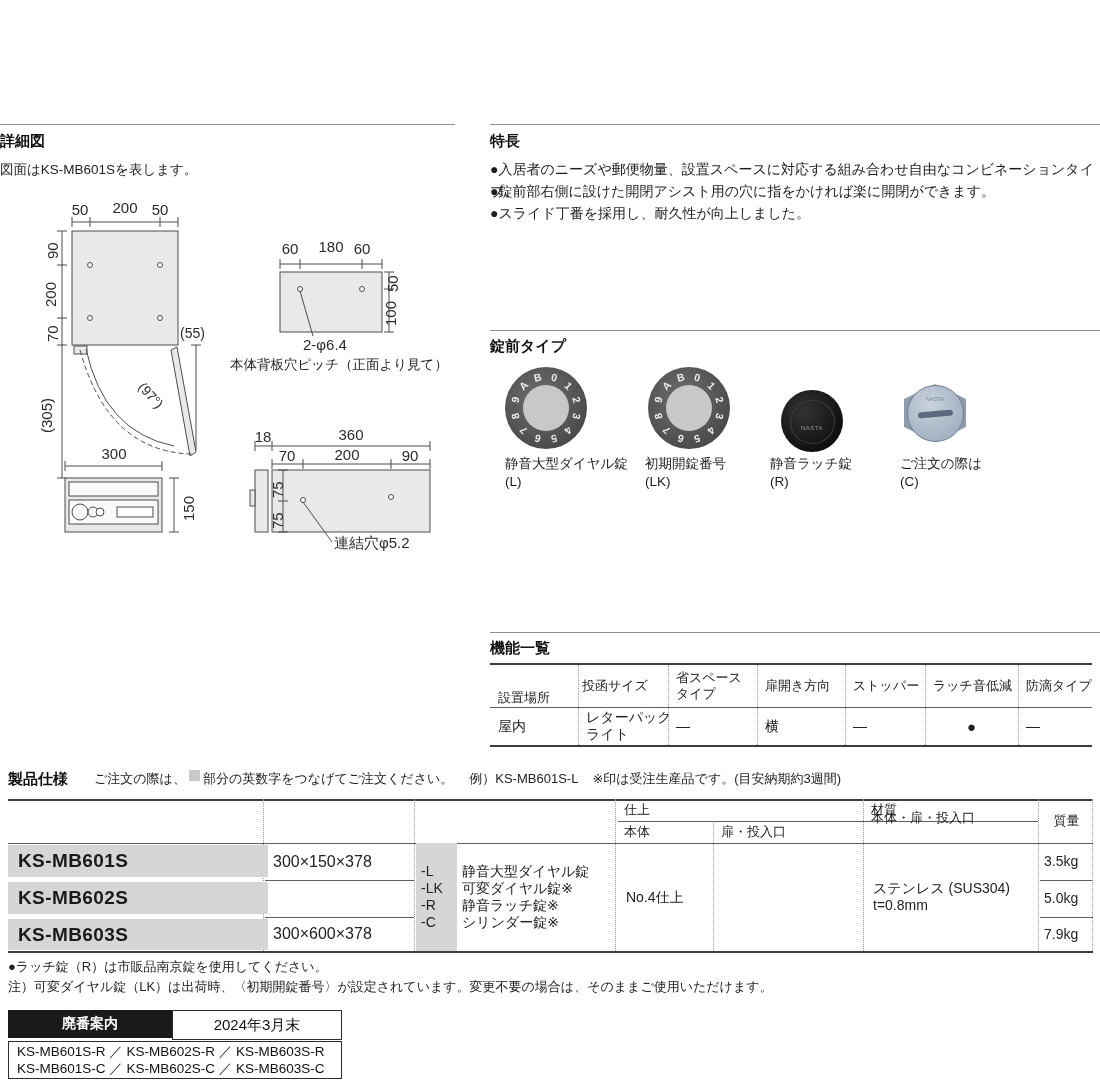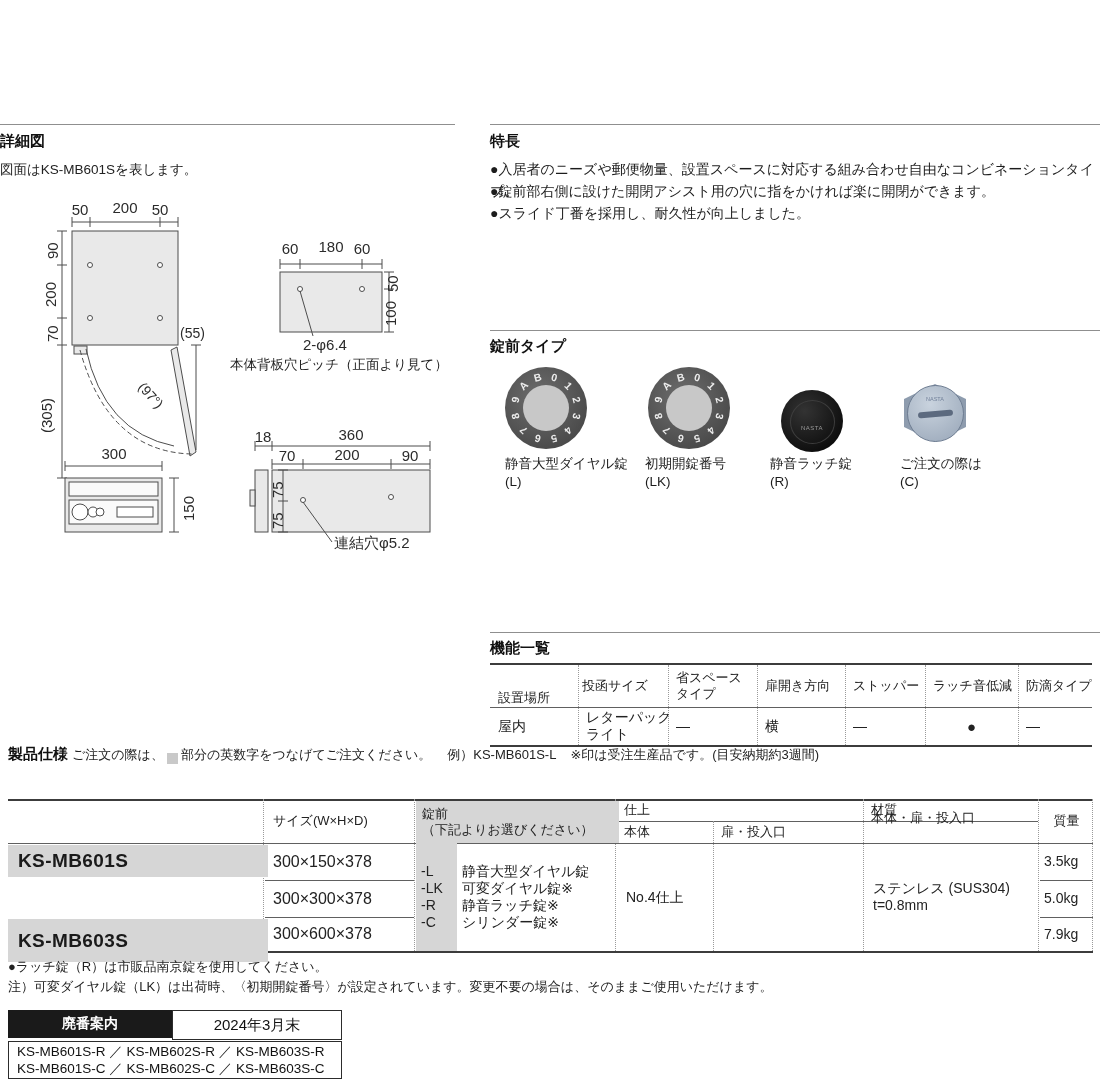--- a/index.html
+++ b/index.html
@@ -239,23 +239,23 @@
     <div class="c c14 pl8" style="left:0;top:45px;width:88px;height:36px">屋内</div>
     <div class="c c14 pl8 pre" style="left:88px;top:45px;width:90px;height:36px">レターパック
 ライト</div>
     <div class="c c14 pl8" style="left:178px;top:45px;width:89px;height:36px">―</div>
     <div class="c c14 pl8" style="left:267px;top:45px;width:88px;height:36px">横</div>
     <div class="c c14 pl8" style="left:355px;top:45px;width:80px;height:36px">―</div>
     <div class="c ctr" style="left:435px;top:45px;width:93px;height:36px;font-size:15px">●</div>
     <div class="c c14 pl8" style="left:528px;top:45px;width:74px;height:36px">―</div>
   </div>
 
-  <div class="abs" style="left:8px;top:745px;display:flex;align-items:flex-end">
+  <div class="abs" style="left:8px;top:770px;display:flex;align-items:flex-start">
     <b style="font-size:15px;color:#111">製品仕様</b>
-    <span class="note13" style="margin-left:4px">ご注文の際は、</span>
+    <span class="note13" style="margin-left:26px">ご注文の際は、</span>
     <span class="sq"></span>
     <span class="note13">部分の英数字をつなげてご注文ください。</span>
     <span class="note13" style="margin-left:16px">例）KS-MB601S-L</span>
     <span class="note13" style="margin-left:14px">※印は受注生産品です。(目安納期約3週間)</span>
   </div>
 
   <div class="abs" style="left:8px;top:799px;width:1085px;height:156px">
 
     <i class="ln" style="left:0;top:0;width:1085px;height:2px"></i>
     <i class="ln" style="left:0;top:152px;width:1085px;height:2px"></i>
@@ -269,35 +269,32 @@
 
     <i class="dv" style="left:255px;top:0;height:152px"></i>
     <i class="dv" style="left:406px;top:0;height:152px"></i>
     <i class="dv" style="left:444px;top:44px;height:108px"></i>
     <i class="dv" style="left:607px;top:0;height:152px"></i>
     <i class="dv" style="left:705px;top:22px;height:130px"></i>
     <i class="dv" style="left:855px;top:0;height:152px"></i>
     <i class="dv" style="left:1030px;top:0;height:152px"></i>
     <i class="dv" style="left:1084px;top:0;height:152px"></i>
 
-    <div class="c c13 pl8" style="left:257px;top:0;width:149px;height:44px">サイズ(W×H×D)</div>
-    <div class="c c13 gc pl6 pre" style="left:408px;top:2px;width:197px;height:42px">錠前
-（下記よりお選びください）</div>
     <div class="c c13 pl6" style="left:610px;top:0;width:245px;height:22px">仕上</div>
     <div class="c c13 pl6" style="left:610px;top:22px;width:95px;height:22px">本体</div>
     <div class="c c13 pl6" style="left:707px;top:22px;width:148px;height:22px">扉・投入口</div>
     <div class="c c13 pl6" style="left:857px;top:0;width:173px;height:22px">材質</div>
     <div class="c c13 pl6" style="left:857px;top:8px;width:173px;height:22px">本体・扉・投入口</div>
     <div class="c c13 ctr" style="left:1032px;top:0;width:53px;height:44px">質量</div>
 
     <div class="c gc hin" style="left:0;top:46px;width:250px;height:32px">KS-MB601S</div>
-    <div class="c gc hin" style="left:0;top:120px;width:250px;height:43px">KS-MB603S</div>
+    <div class="c gc hin" style="left:0;top:83px;width:250px;height:32px">KS-MB602S</div>
+    <div class="c gc hin" style="left:0;top:120px;width:250px;height:31px">KS-MB603S</div>
 
     <div class="c c16 pl8" style="left:257px;top:44px;width:149px;height:37px">300×150×378</div>
-    <div class="c c16 pl8" style="left:257px;top:81px;width:149px;height:37px">300×300×378</div>
     <div class="c c16 pl8" style="left:257px;top:118px;width:149px;height:34px">300×600×378</div>
 
     <div class="c c14 gc pre" style="left:408px;top:44px;width:36px;height:108px;padding-left:5px;line-height:17px">-L
 -LK
 -R
 -C</div>
     <div class="c c14 pre pl8" style="left:446px;top:44px;width:159px;height:108px;line-height:17px">静音大型ダイヤル錠
 可変ダイヤル錠※
 静音ラッチ錠※
 シリンダー錠※</div>

